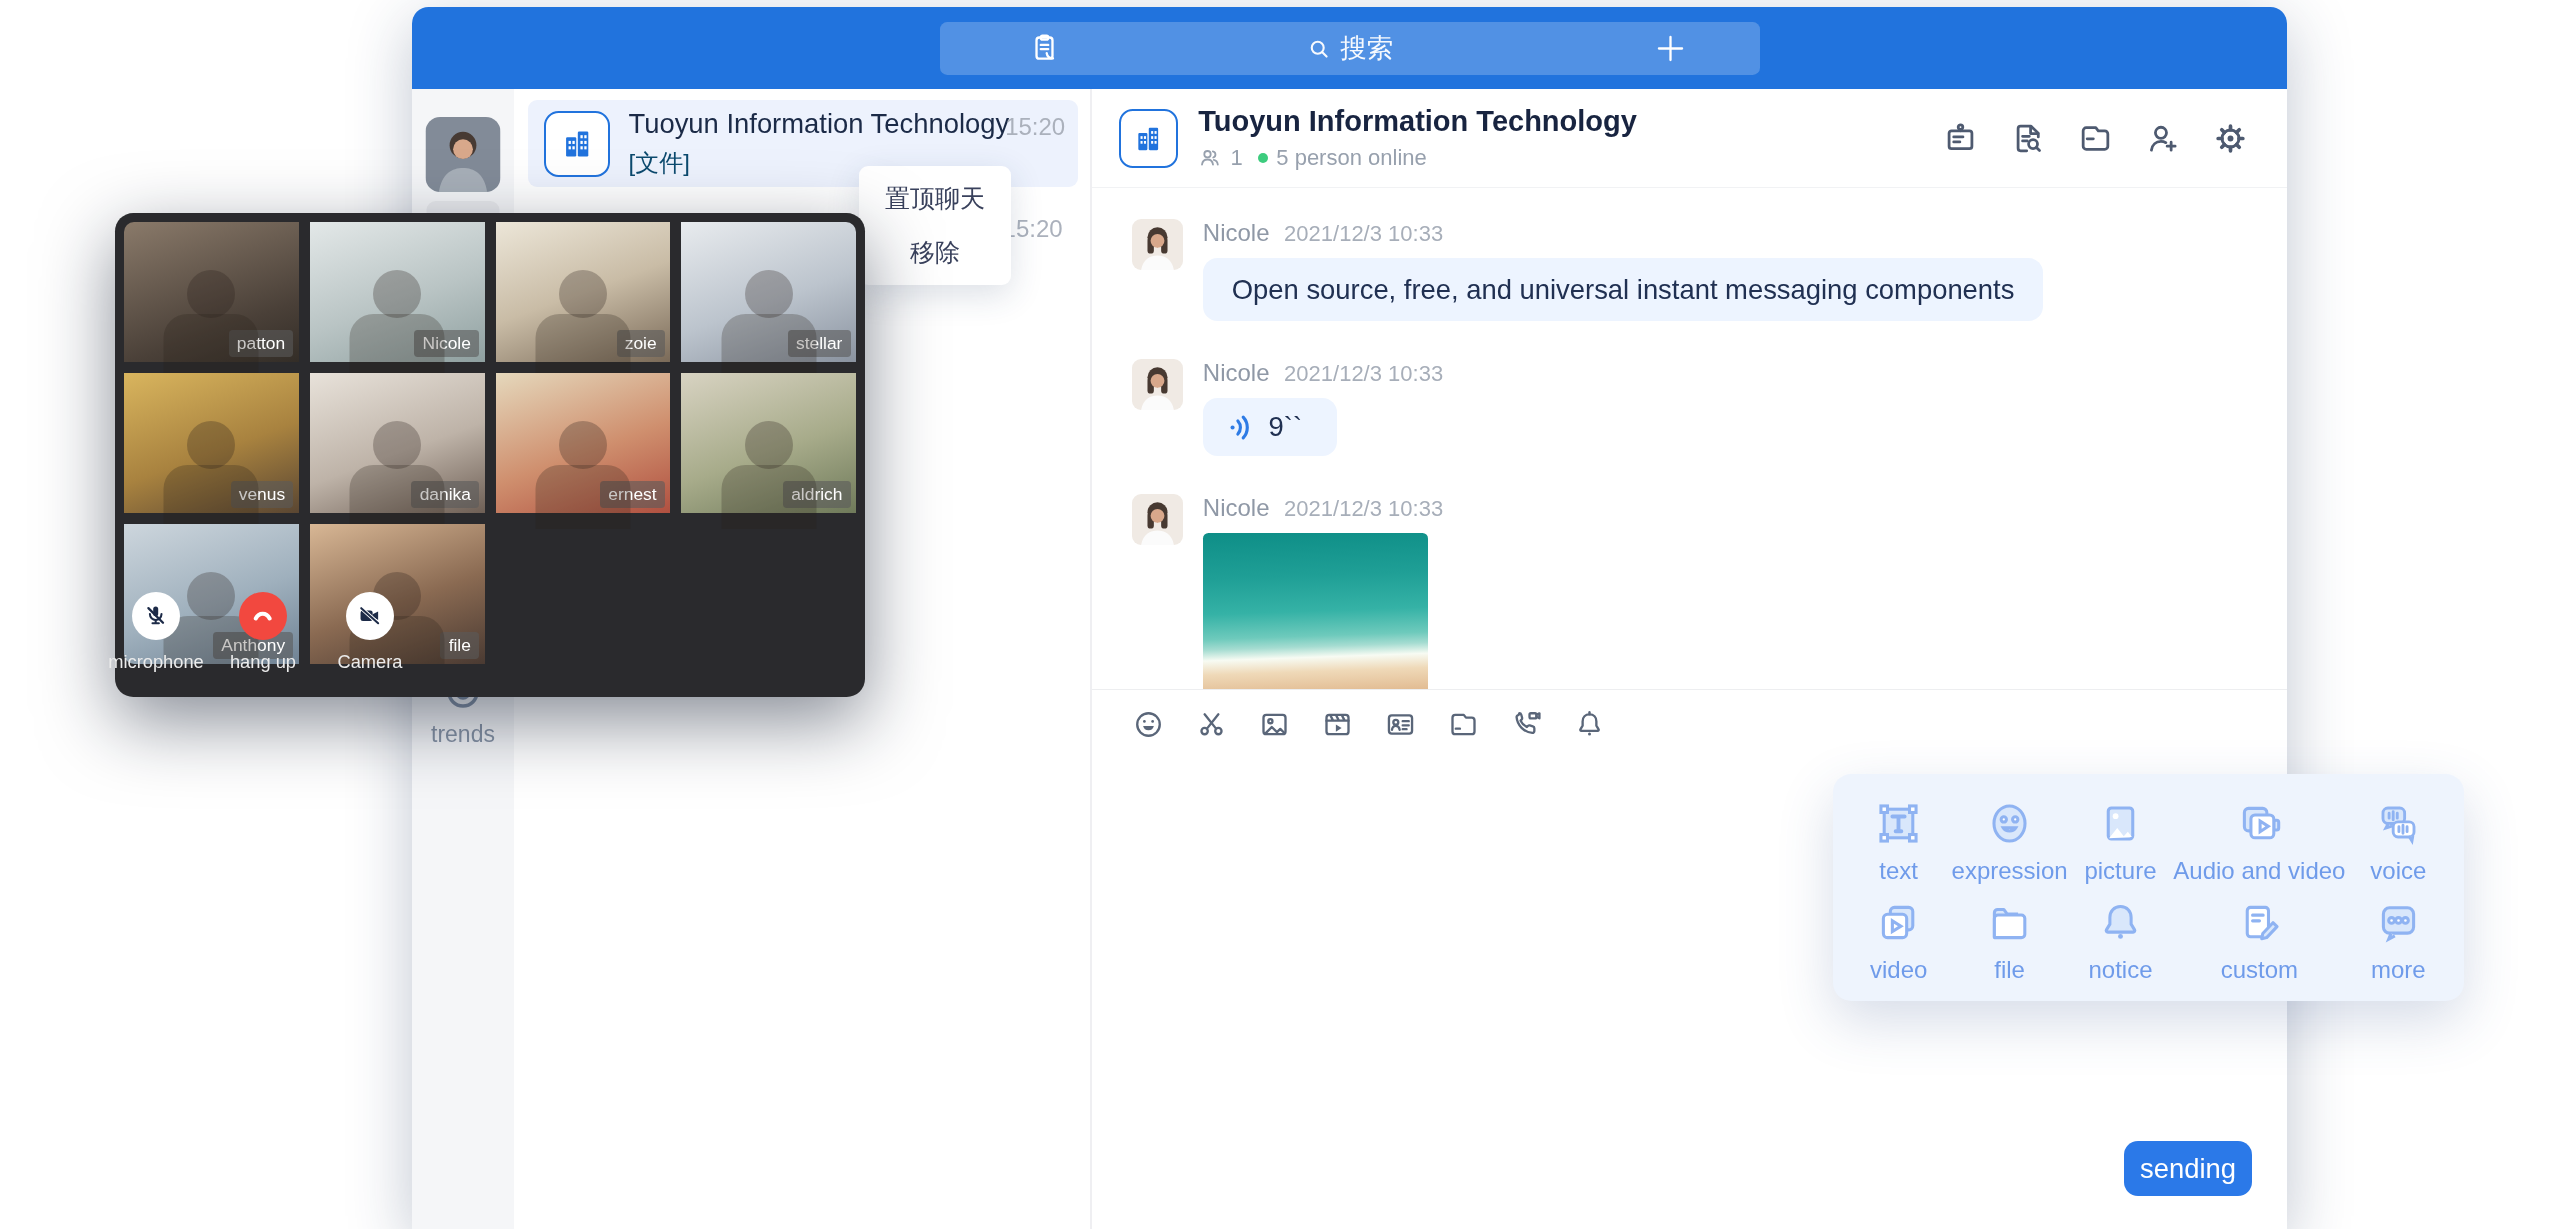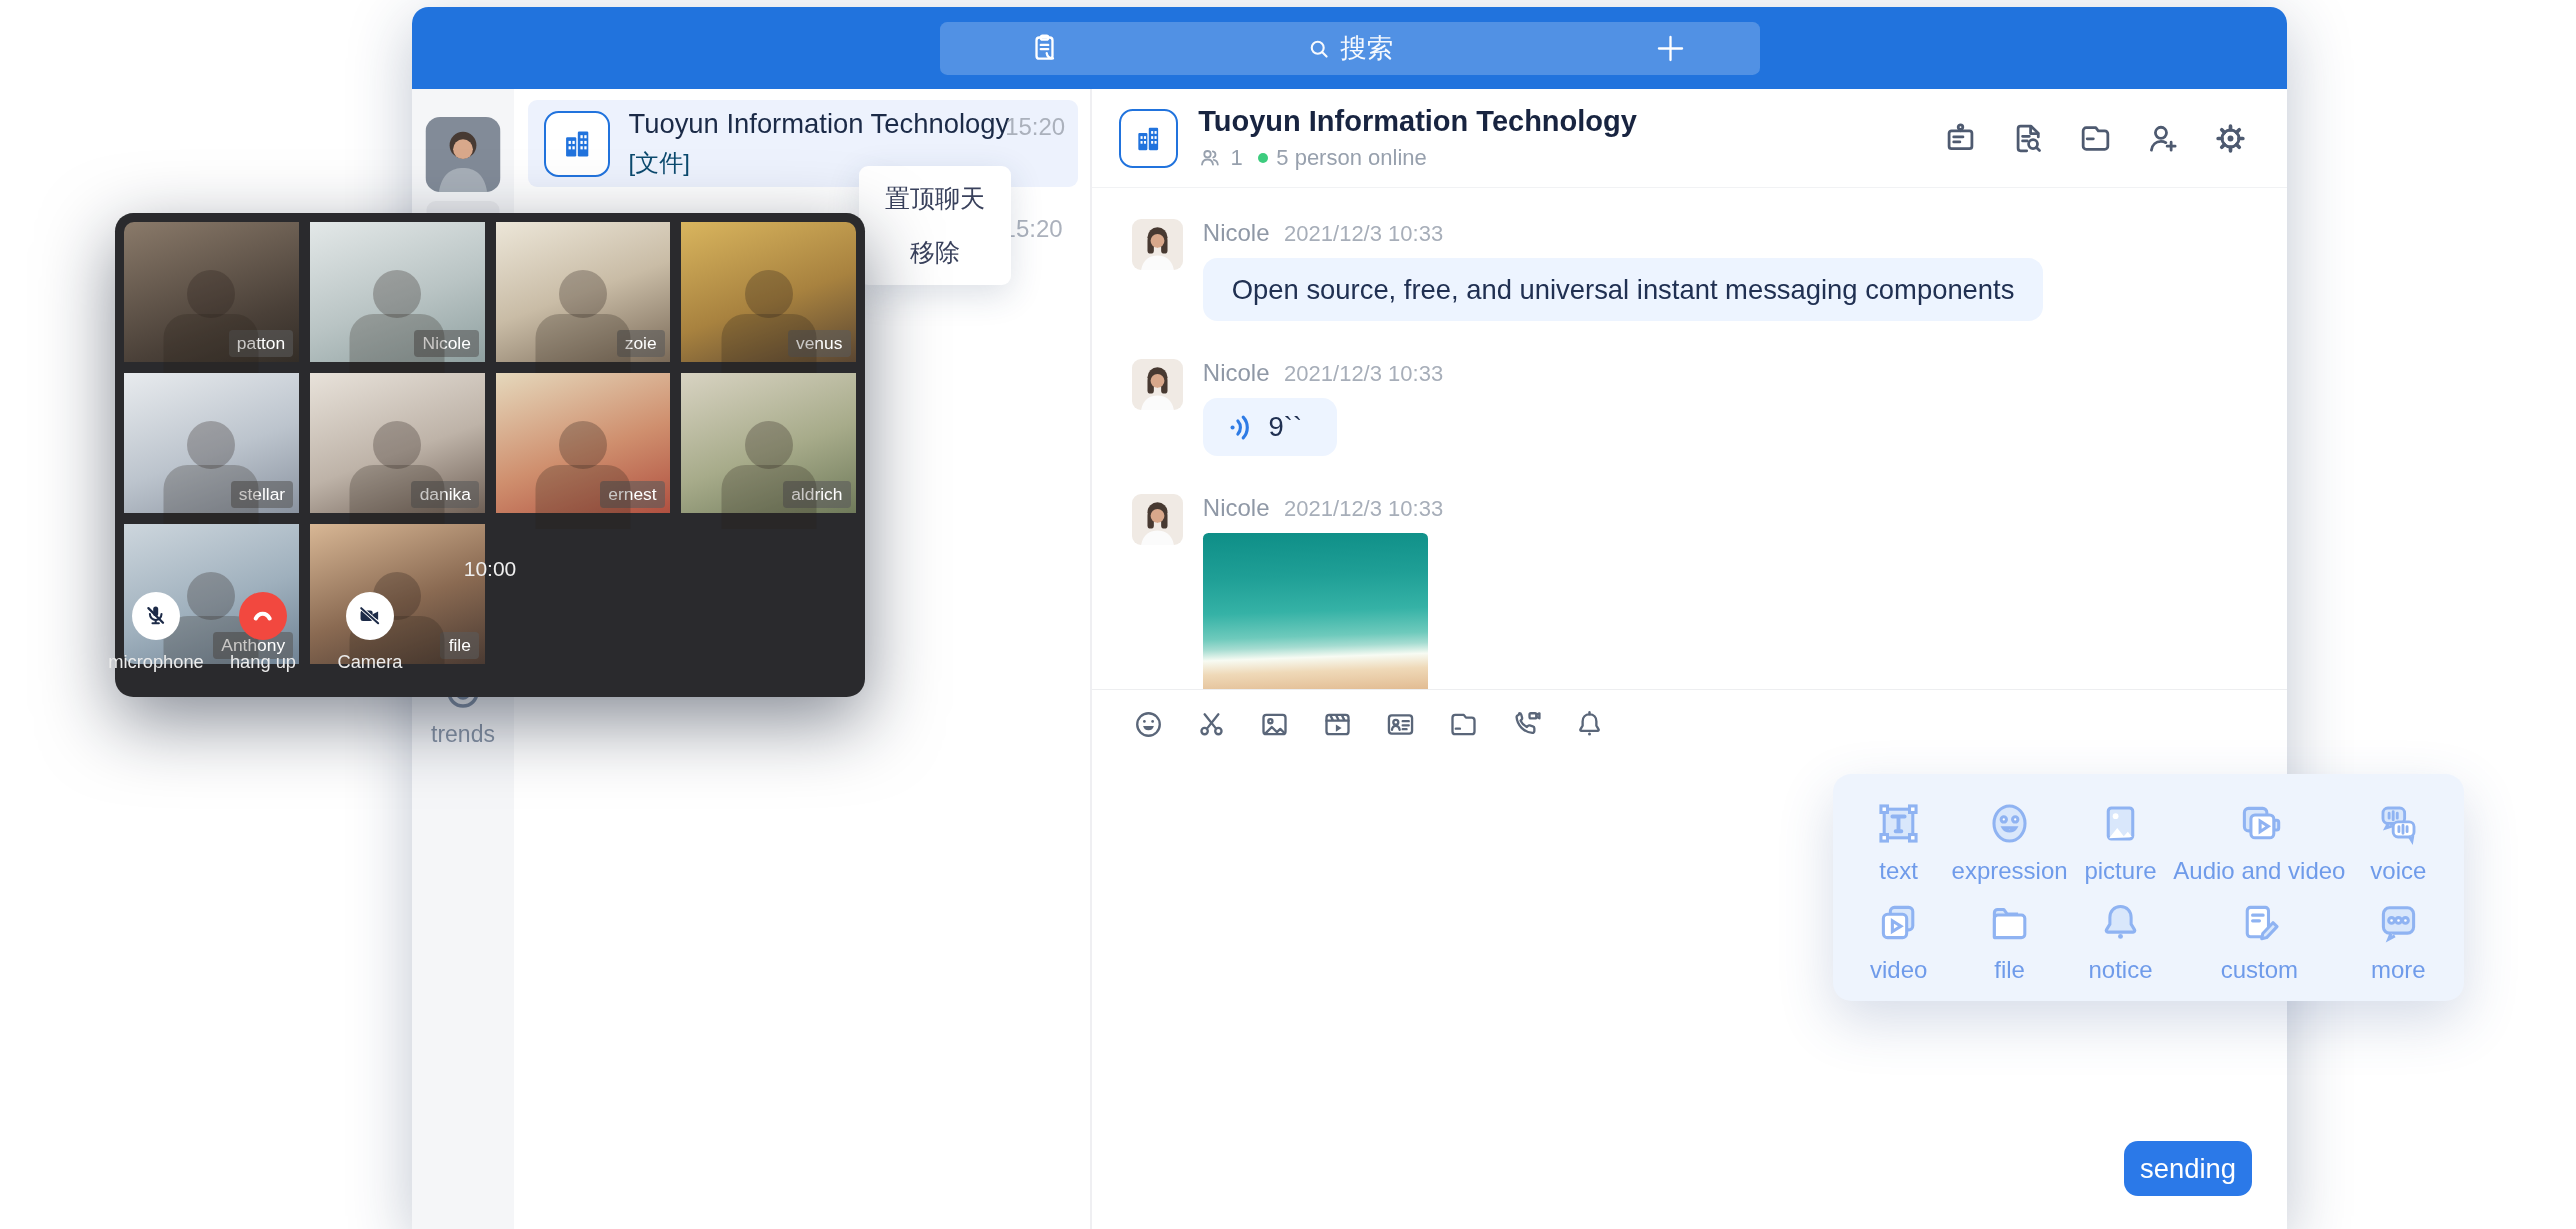--- a/index.html
+++ b/index.html
@@ -425,43 +425,42 @@
     <div class="tiles">
       <div class="tile t0">
           <span class="badge">patton</span>
         </div>
       <div class="tile t1">
           <span class="badge">Nicole</span>
         </div>
       <div class="tile t2">
           <span class="badge">zoie</span>
         </div>
+      <div class="tile t4">
+          <span class="badge">stellar</span>
+        </div>
       <div class="tile t3">
           <span class="badge">venus</span>
         </div>
-      <div class="tile t4">
-          <span class="badge">stellar</span>
-        </div>
       <div class="tile t5">
           <span class="badge">danika</span>
         </div>
       <div class="tile t6">
           <span class="badge">ernest</span>
         </div>
       <div class="tile t7">
           <span class="badge">aldrich</span>
         </div>
       <div class="tile t8">
           <span class="badge">Anthony</span>
         </div>
       <div class="tile t9">
           <span class="badge">file</span>
         </div>
     </div>
-    <div class="call-timer">10:00</div>
     <div class="call-ctrls">
       <div class="ctrl">
         <span class="ctrl-circle">
           <svg viewBox="0 0 24 24" fill="none" stroke="#1D2B48" stroke-width="1.8" stroke-linecap="round">
             <rect x="9.8" y="4" width="4.4" height="8.6" rx="2.2" fill="#1D2B48" stroke="none"></rect>
             <path d="M6.9,10.6a5.1,5.1 0 0 0 10.2,0"></path>
             <path d="M12,15.7v2.6M9.2,18.6h5.6"></path>
             <path d="M5.6,5.4L18.4,18.2" stroke-width="2"></path>
           </svg>
         </span>

